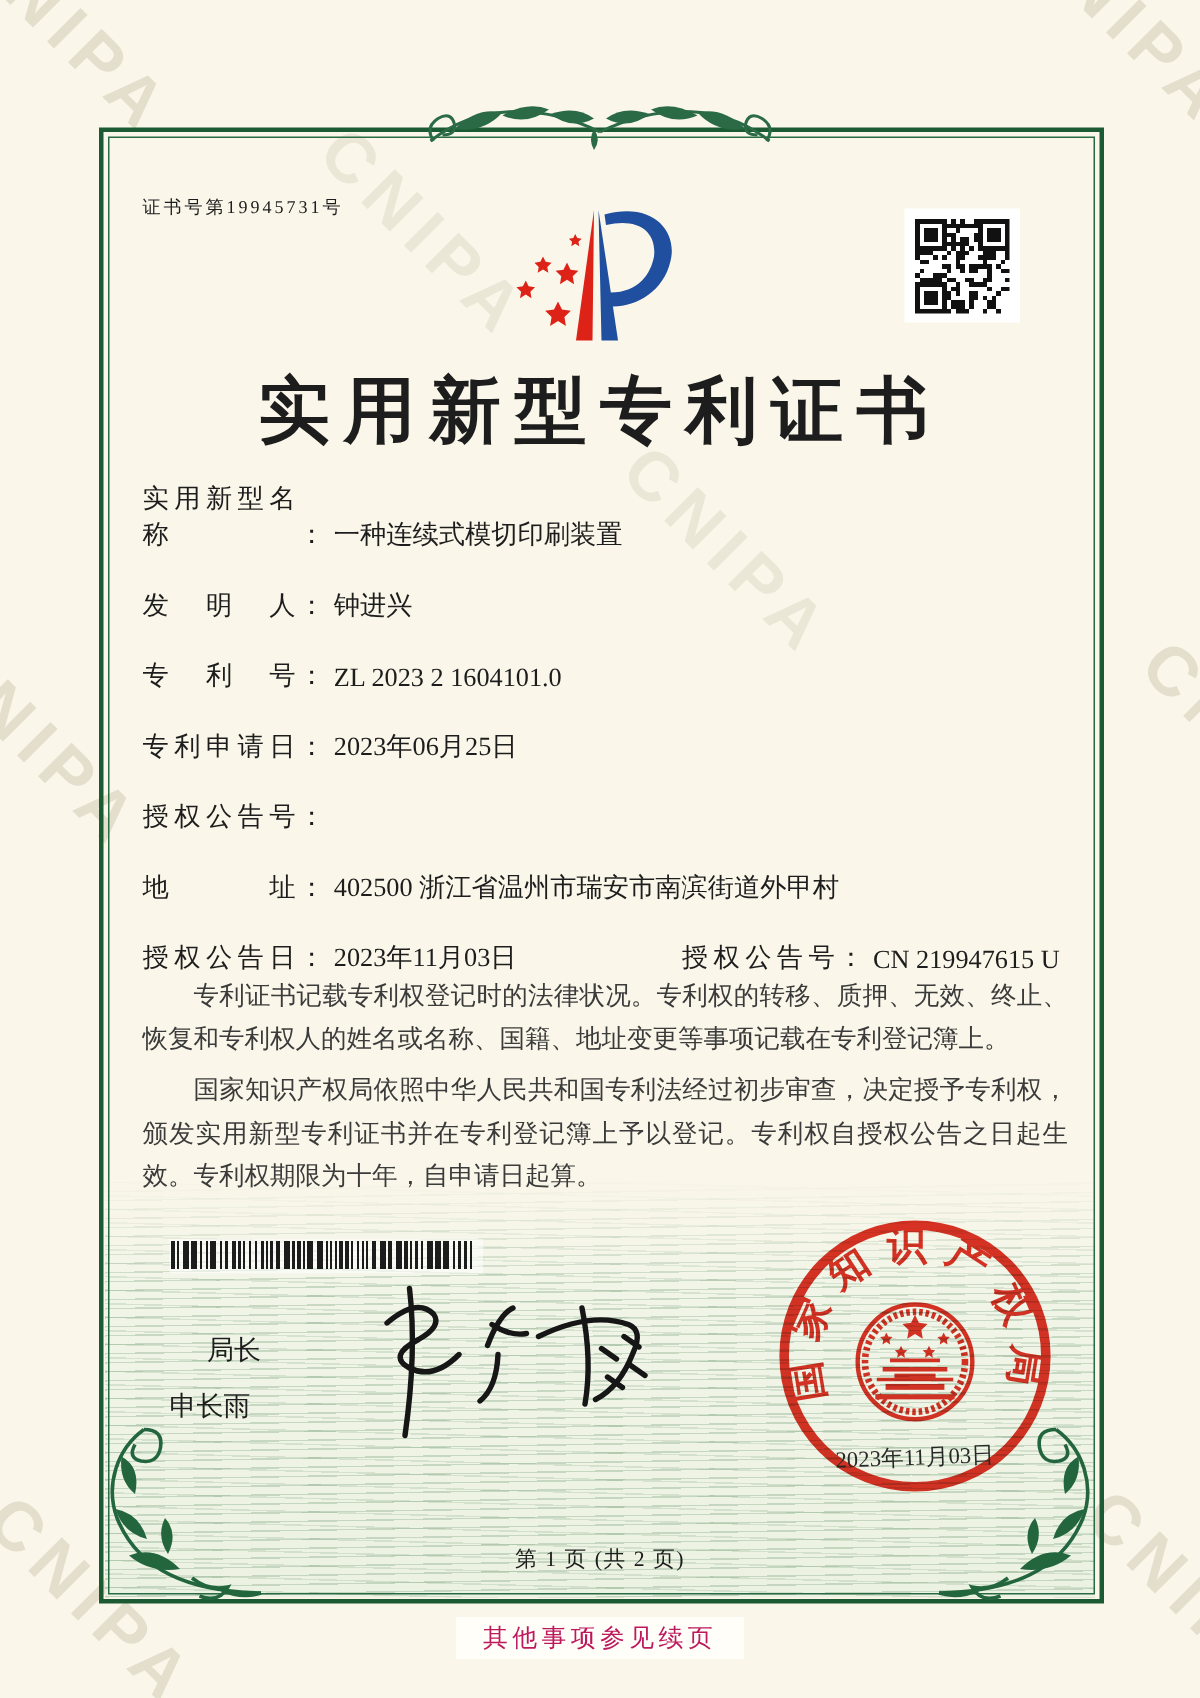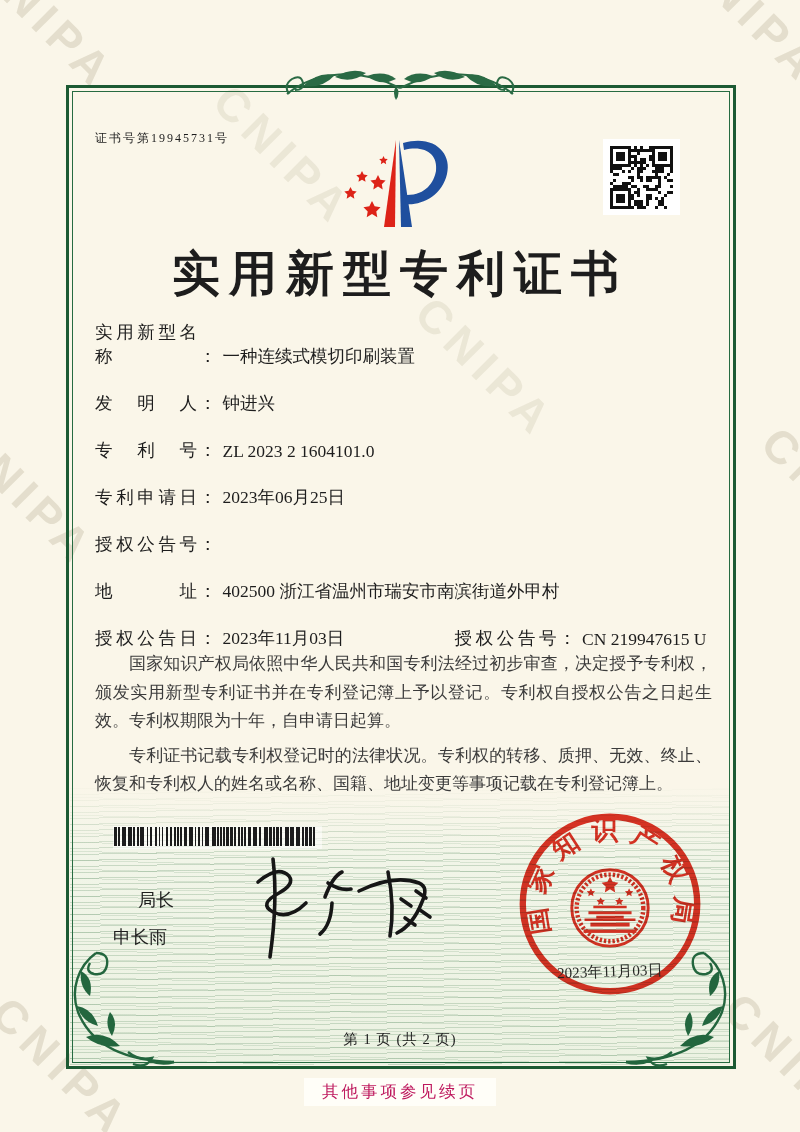--- a/index.html
+++ b/index.html
@@ -415,22 +415,22 @@
       <span class="flabel">授权公告日</span>
         <span class="fcolon">：</span>
         <span class="fval w">2023年11月03日</span>
       <span class="flabel">授权公告号</span>
         <span class="fcolon">：</span>
         <span class="fval">CN 219947615 U</span>
     </div>
   </div>
 
   <div class="paras">
+    <p>专利证书记载专利权登记时的法律状况。专利权的转移、质押、无效、终止、恢复和专利权人的姓名或名称、国籍、地址变更等事项记载在专利登记簿上。</p>
     <p>国家知识产权局依照中华人民共和国专利法经过初步审查，决定授予专利权，颁发实用新型专利证书并在专利登记簿上予以登记。专利权自授权公告之日起生效。专利权期限为十年，自申请日起算。</p>
-    <p>专利证书记载专利权登记时的法律状况。专利权的转移、质押、无效、终止、恢复和专利权人的姓名或名称、国籍、地址变更等事项记载在专利登记簿上。</p>
   </div>
 
   <div class="barcode">
     <svg id="bars" width="205" height="19" viewBox="0 0 205 19" shape-rendering="crispEdges">
         <rect x="0.0" y="0" width="2.5" height="19" fill="#1c1c1c"></rect>
         <rect x="4.0" y="0" width="1.5" height="19" fill="#1c1c1c"></rect>
         <rect x="8.1" y="0" width="4" height="19" fill="#1c1c1c"></rect>
         <rect x="13.6" y="0" width="4" height="19" fill="#1c1c1c"></rect>
         <rect x="19.1" y="0" width="1.5" height="19" fill="#1c1c1c"></rect>
         <rect x="23.2" y="0" width="1.5" height="19" fill="#1c1c1c"></rect>

